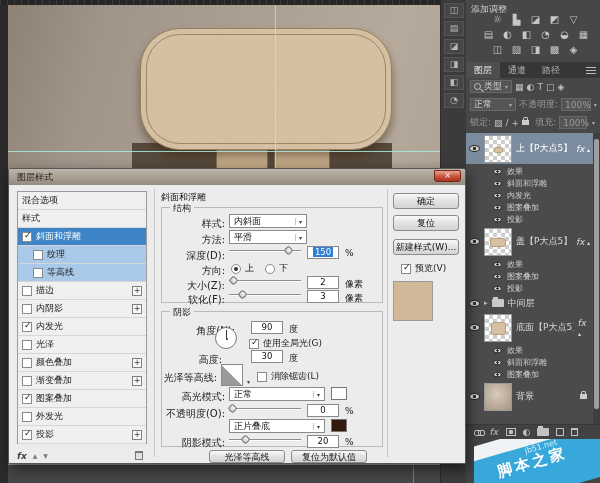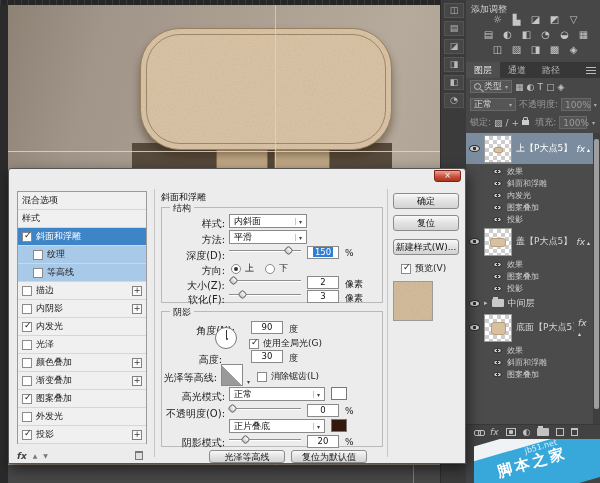--- a/index.html
+++ b/index.html
@@ -299,20 +299,26 @@
         </div>
       <div class="erow" style="top:223px">
           <span class="eye"></span>
           <span>斜面和浮雕</span>
         </div>
       <div class="erow" style="top:235px">
           <span class="eye"></span>
           <span>图案叠加</span>
         </div>
 
+      <div class="lrow" style="top:248px">
+        <span class="eye"></span>
+        <span class="thumb solid"></span>
+        <span class="lname">背景</span>
+        <span class="lock"></span>
+      </div>
     </div>
     <div class="vsb">
         <i></i>
       </div>
 
     <div class="lbar">
       <span class="i-link"></span>
       <span class="gicon" style="font-style:italic">fx</span>
       <span class="i-mask"></span>
       <span class="gicon">◐</span>
@@ -325,20 +331,23 @@
 
   <div class="wm">
     <div class="wm-white"></div>
     <div class="wm-cyan">
       <span class="wm-site">jb51.net</span>
       <span class="wm-brand">脚本之家</span>
     </div>
   </div>
 
   <div class="abs dlg">
+    <div class="dlg-tb">
+      <span>图层样式</span>
+    </div>
     <div class="dlg-x"><span>×</span></div>
 
     <div class="slist">
       <div class="srow">
           <span>混合选项</span>
         </div>
       <div class="srow">
           <span>样式</span>
         </div>
       <div class="srow sel">

